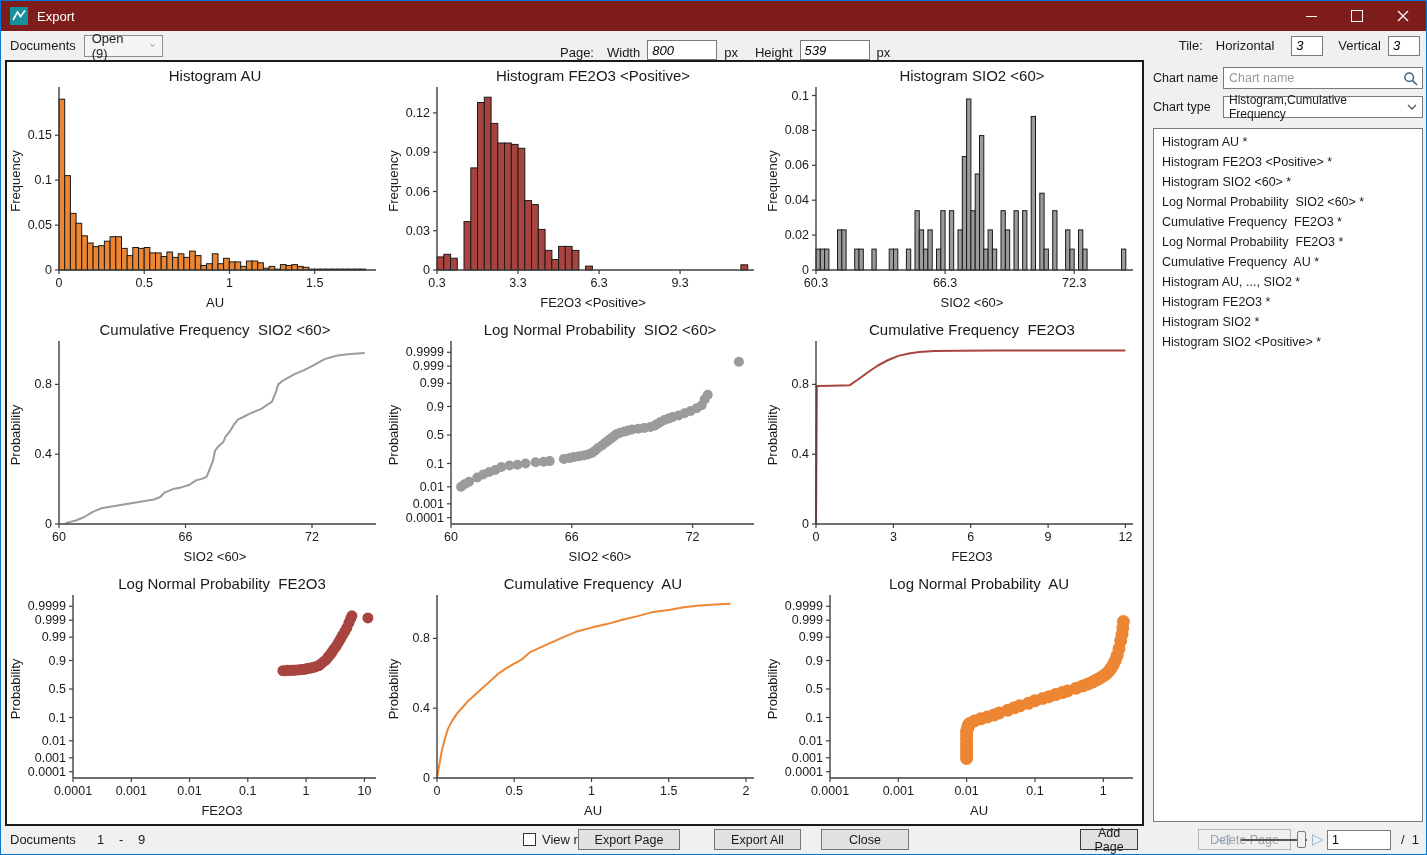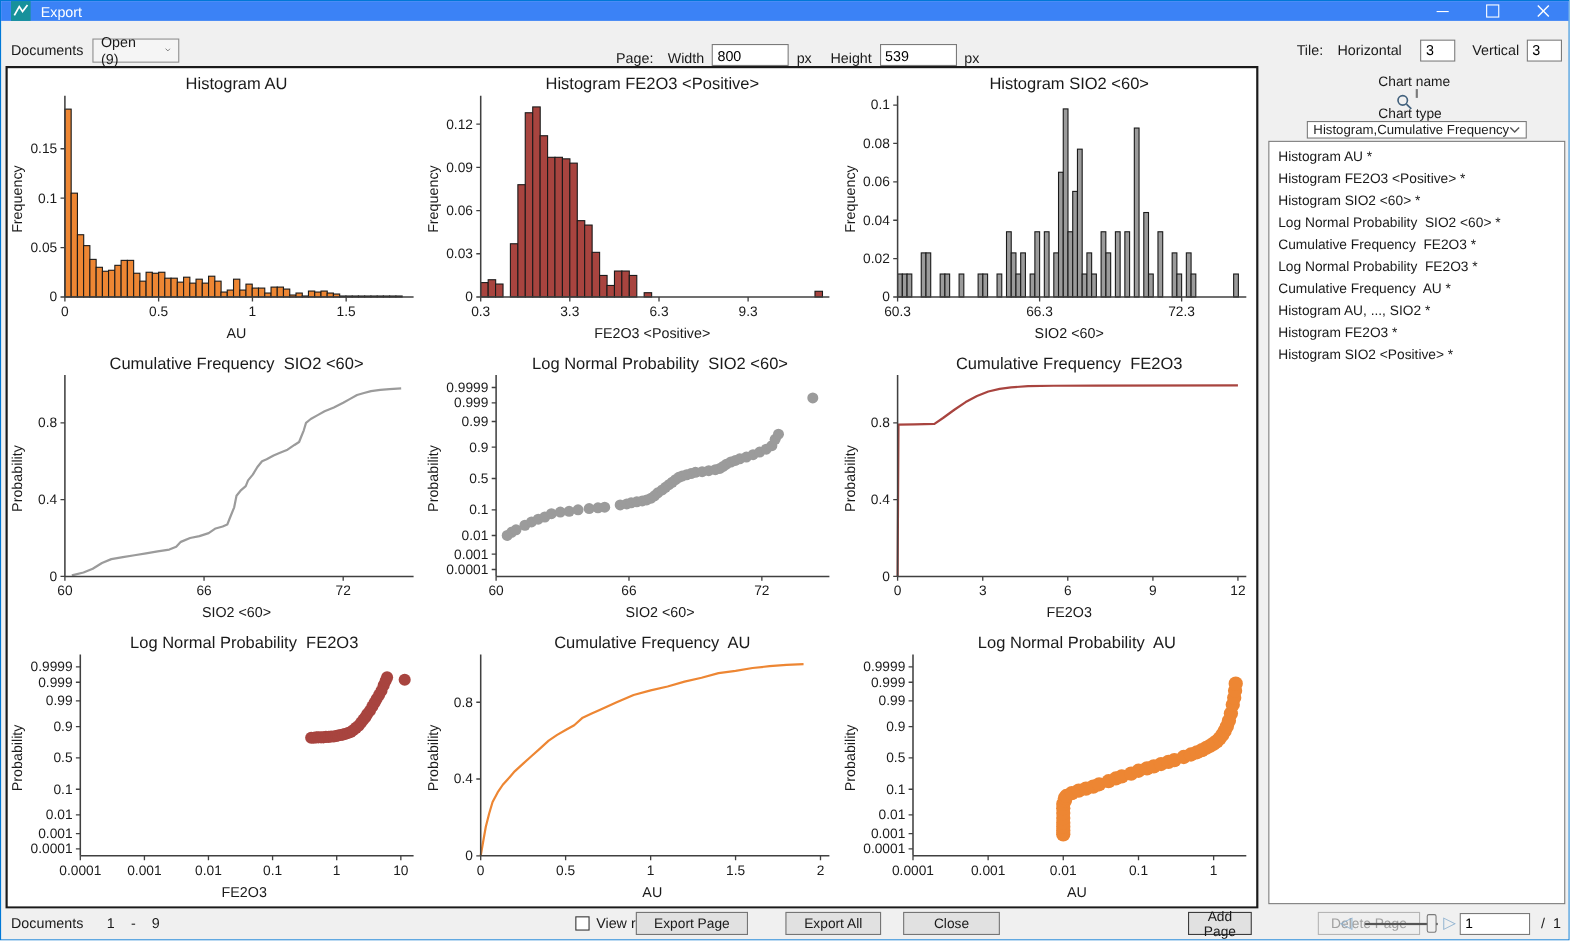--- a/index.html
+++ b/index.html
@@ -1,45 +1,45 @@
 <!DOCTYPE html>
 <html><head>
 <meta charset="utf-8">
 <style>
   html,body{margin:0;padding:0;}
   body{width:1427px;height:855px;overflow:hidden;font-family:"Liberation Sans",sans-serif;background:#fff;}
   .window{position:relative;width:1427px;height:855px;background:#F0F0F0;border:1px solid #0078D7;box-sizing:border-box;}
   
-  .titlebar{position:absolute;left:0;top:0;right:0;height:18px;background:#3b82f6;display:flex;align-items:center;}
+  .titlebar{position:absolute;left:0;top:0;right:0;height:30px;background:#7f1d1d;display:flex;align-items:center;}
   .app-icon{margin-left:9px;width:18px;height:18px;flex:0 0 auto;}
   .title-text{margin-left:9px;font-size:13px;color:#fff;}
   .win-controls{margin-left:auto;display:flex;height:100%;}
   .win-btn{width:46px;height:100%;display:flex;align-items:center;justify-content:center;}
   .glyph-min{width:11px;height:1px;background:#fff;}
   .glyph-max{width:10px;height:10px;border:1px solid #fff;}
   
   .toolbar{position:absolute;left:1px;top:30px;right:1px;height:29px;background:#F0F0F0;font-size:13px;color:#1a1a1a;}
   .tb-group{position:absolute;top:0;height:29px;display:flex;align-items:center;}
   .tb-left{left:8px;}
   .tb-center{left:558px;align-items:flex-end;}
   .tb-right{right:5px;}
   .combo{height:22px;border:1px solid #8E8E8E;background:#F5F5F5;display:flex;align-items:center;padding:0 7px;box-sizing:border-box;}
   .combo .cv{margin-right:26px;}
-  .tb-input{height:20px;width:70px;border:1px solid #7A7A7A;background:#fff;font-size:13px;font-family:inherit;padding:1px 4px;box-sizing:border-box;}
+  .tb-input{height:20px;width:70px;border:1px solid #7A7A7A;background:#fff;font-size:13px;font-family:inherit;padding:1px 4px;box-sizing:border-box;font-style:italic;}
   .tb-input.small{width:32px;}
   .lbl{white-space:pre;}
   
   .canvas{position:absolute;left:4px;top:59px;width:1139px;height:766px;background:#fff;border:2px solid #1a1a1a;box-sizing:border-box;}
   #chart-grid{display:grid;grid-template-columns:repeat(3,1fr);grid-template-rows:repeat(3,1fr);width:100%;height:100%;}
   .chart-cell{position:relative;overflow:hidden;}
   .chart-cell svg{display:block;}
   svg text{white-space:pre;font-family:"Liberation Sans",sans-serif;}
   
   .panel{position:absolute;left:1148px;top:59px;width:277px;height:766px;font-size:12.5px;color:#1a1a1a;}
-  .panel-row{display:flex;align-items:center;height:22px;margin:7px 3px 0 4px;flex-direction:column;}
+  .panel-row{display:flex;align-items:center;height:22px;margin:7px 3px 0 4px;}
   .panel-row .plabel{width:70px;flex:0 0 auto;}
   .search-box{position:relative;flex:1;height:22px;border:1px solid #7A7A7A;background:#fff;box-sizing:border-box;}
   .search-box input{position:absolute;left:0;top:0;width:calc(100% - 22px);height:100%;border:none;outline:none;font-size:12.5px;font-family:inherit;padding:0 5px;background:transparent;}
   .search-box input::placeholder{color:#9A9A9A;}
   .mag{position:absolute;right:3px;top:3px;}
   .type-combo{flex:1;height:22px;border:1px solid #7A7A7A;background:#fff;display:flex;align-items:center;justify-content:space-between;padding:0 5px;box-sizing:border-box;font-size:12px;}
   .chart-list{position:absolute;left:4px;top:68px;width:270px;height:694px;background:#fff;border:1px solid #7A7A7A;box-sizing:border-box;padding-top:3px;overflow:hidden;}
   .list-item{height:20px;line-height:20px;padding-left:8px;font-size:12.5px;white-space:pre;color:#1a1a1a;}
   
   .statusbar{position:absolute;left:1px;right:1px;bottom:1px;height:27px;background:#F0F0F0;font-size:13px;color:#1a1a1a;}
@@ -643,20 +643,21 @@
     <div class="chart-list" id="chart-list">
         <div class="list-item">Histogram AU *</div>
         <div class="list-item">Histogram FE2O3 &lt;Positive&gt; *</div>
         <div class="list-item">Histogram SIO2 &lt;60&gt; *</div>
         <div class="list-item">Log Normal Probability  SIO2 &lt;60&gt; *</div>
         <div class="list-item">Cumulative Frequency  FE2O3 *</div>
         <div class="list-item">Log Normal Probability  FE2O3 *</div>
         <div class="list-item">Cumulative Frequency  AU *</div>
         <div class="list-item">Histogram AU, ..., SIO2 *</div>
         <div class="list-item">Histogram FE2O3 *</div>
+        <div class="list-item">Histogram SIO2 *</div>
         <div class="list-item">Histogram SIO2 &lt;Positive&gt; *</div>
       </div>
   </div>
 
   <div class="statusbar">
     <span class="sb-abs" style="left:8px">Documents</span>
     <span class="sb-abs" style="left:95px">1</span>
     <span class="sb-abs" style="left:117px">-</span>
     <span class="sb-abs" style="left:136px">9</span>
 

